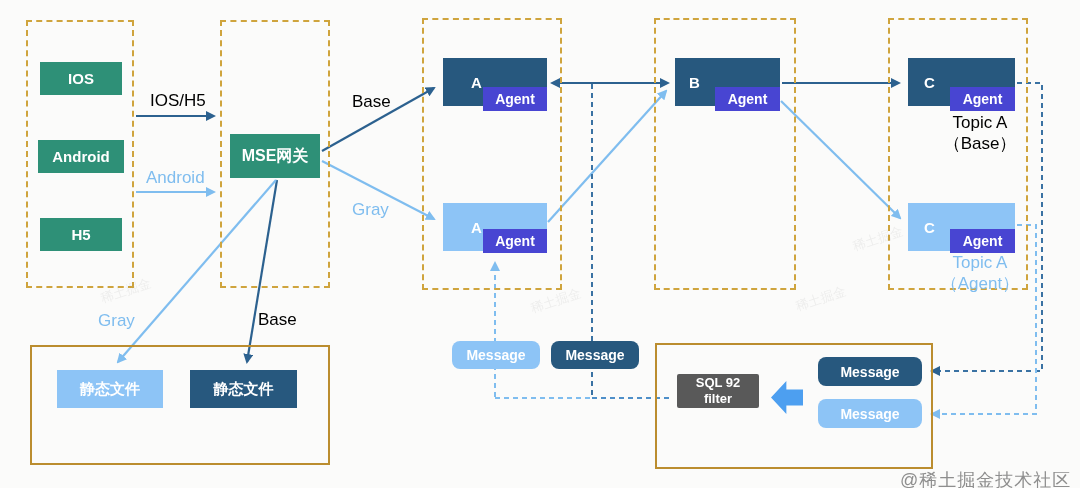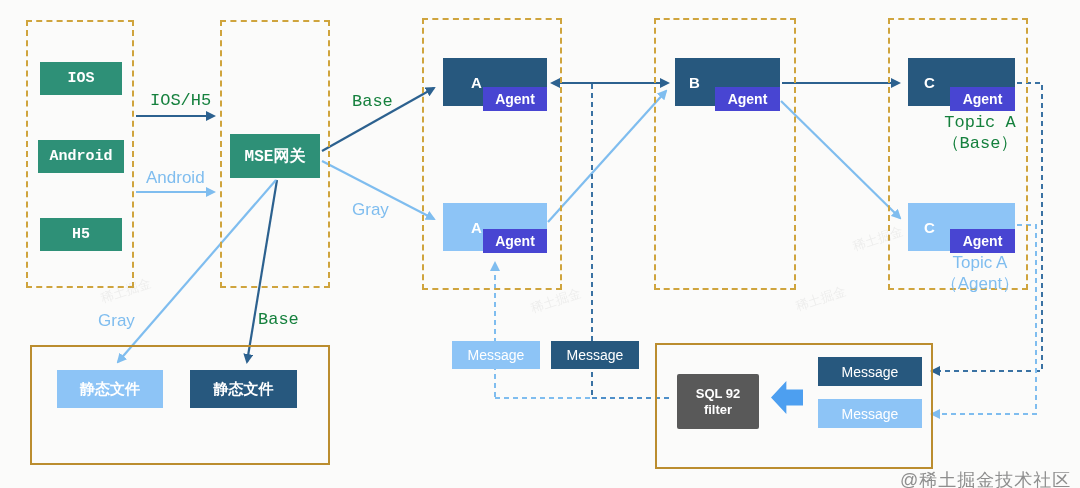--- a/index.html
+++ b/index.html
@@ -22,21 +22,20 @@
   .box-solid{
     position:absolute;
     border:2px solid #bb8d2f;
     box-sizing:border-box;
   }
   .node{
     position:absolute;
     display:flex;align-items:center;justify-content:center;
     color:#fff;font-weight:bold;
     box-sizing:border-box;
-    font-family:Liberation Mono, monospace;
   }
   .green{background:#2e9077;font-size:15px;}
   .gateway{font-size:16px;align-items:center;}
   .darkblue{background:#27587e;}
   .lightblue{background:#8dc4f6;}
   .svc{position:absolute;box-sizing:border-box;}
   .svc .letter{
     position:absolute;
     color:#fff;font-weight:bold;font-size:15px;
   }
@@ -44,32 +43,32 @@
     position:absolute;
     background:#4845d2;color:#fff;
     font-weight:bold;font-size:14px;
     display:flex;align-items:center;justify-content:center;
   }
   .edge-label{
     position:absolute;
     font-size:17px;font-weight:500;
     white-space:nowrap;
   }
-  .t-dark{color:#15803d;font-family:Liberation Mono, monospace;}
+  .t-dark{color:#000000;}
   .t-light{color:#7fbdef;}
   .topic{
     position:absolute;width:100px;
     font-size:17px;line-height:21px;
     text-align:center;font-weight:500;
     white-space:nowrap;
   }
   .msg{
     position:absolute;
-    color:#fff;font-weight:normal;font-size:14px;
-    display:flex;align-items:center;justify-content:center;
+    color:#fff;font-weight:bold;font-size:14px;
+    display:flex;align-items:center;justify-content:center;border-radius:8px;
   }
   .filter-box{
     position:absolute;
     background:#595959;color:#fff;
     font-weight:bold;font-size:13px;line-height:16px;
     display:flex;align-items:center;justify-content:center;
     text-align:center;
     border-radius:2px;
   }
   .block-arrow-left{
@@ -206,21 +205,21 @@
     <span>静态文件</span>
   </div>
 
   <div class="msg lightblue" style="left:452px;top:341px;width:88px;height:28px;">
     <span>Message</span>
   </div>
   <div class="msg darkblue" style="left:551px;top:341px;width:88px;height:28px;">
     <span>Message</span>
   </div>
 
-  <div class="filter-box" style="left:677px;top:374px;width:82px;height:55px;">
+  <div class="filter-box" style="left:677px;top:374px;width:82px;height:34px;">
     <div>
       <div>SQL 92</div>
       <div>filter</div>
     </div>
   </div>
   <div class="block-arrow-left" style="left:771px;top:381px;width:32px;height:33px;"></div>
 
   <div class="msg darkblue" style="left:818px;top:357px;width:104px;height:29px;">
     <span>Message</span>
   </div>

